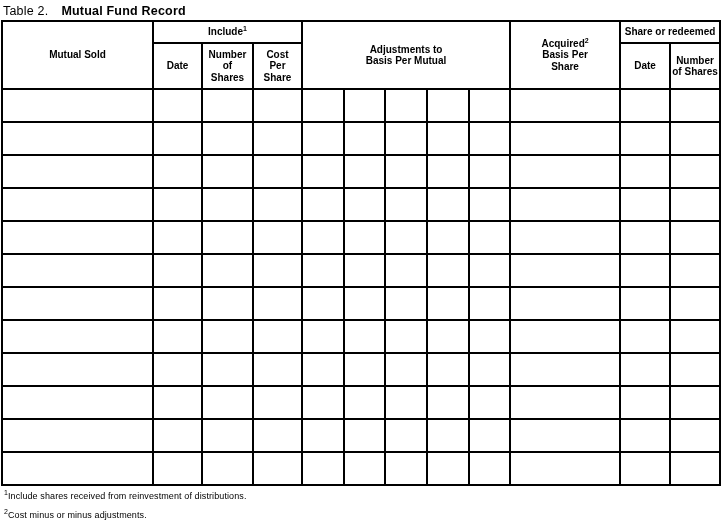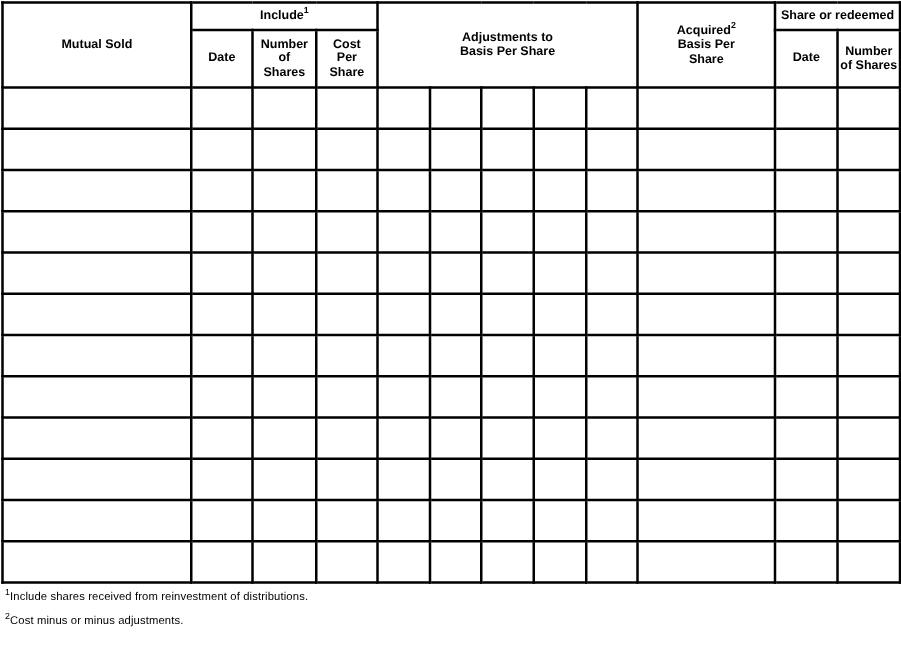--- a/index.html
+++ b/index.html
@@ -49,20 +49,23 @@
 
   
   .footnotes { padding: 6px 0 0 3px; }
   .footnote { font-size: 9px; line-height: 1.1; margin-bottom: 9px; letter-spacing: 0.1px; }
 </style>
 </head>
 <body>
 
 <div class="page">
 
+  <div class="title-row">
+    <span class="title-prefix">Table 2.</span><span class="title-main">Mutual Fund Record</span>
+  </div>
 
   <table class="grid">
     <colgroup>
       <col style="width:151px">
       <col style="width:49px">
       <col style="width:51px">
       <col style="width:49px">
       <col style="width:42px">
       <col style="width:41px">
       <col style="width:42px">
@@ -74,21 +77,21 @@
     </colgroup>
     <thead>
       <tr class="header-top">
         <th rowspan="2">
           <span>Mutual Sold</span>
         </th>
         <th colspan="3">
           <span>Include</span><sup>1</sup>
         </th>
         <th colspan="5" rowspan="2" class="valign-low">
-          <span class="hdr-wrap" style="max-width:100px">Adjustments to Basis Per Share</span>
+          <span class="hdr-wrap" style="max-width:100px">Adjustments to Basis Per Mutual</span>
         </th>
         <th rowspan="2" class="valign-low">
           <span class="hdr-wrap" style="max-width:66px"><span>Acquired</span><sup>2</sup>
             <span>Basis Per Share</span></span>
         </th>
         <th colspan="2" class="group-regular">
           <span>Share or redeemed</span>
         </th>
       </tr>
       <tr class="header-sub">

